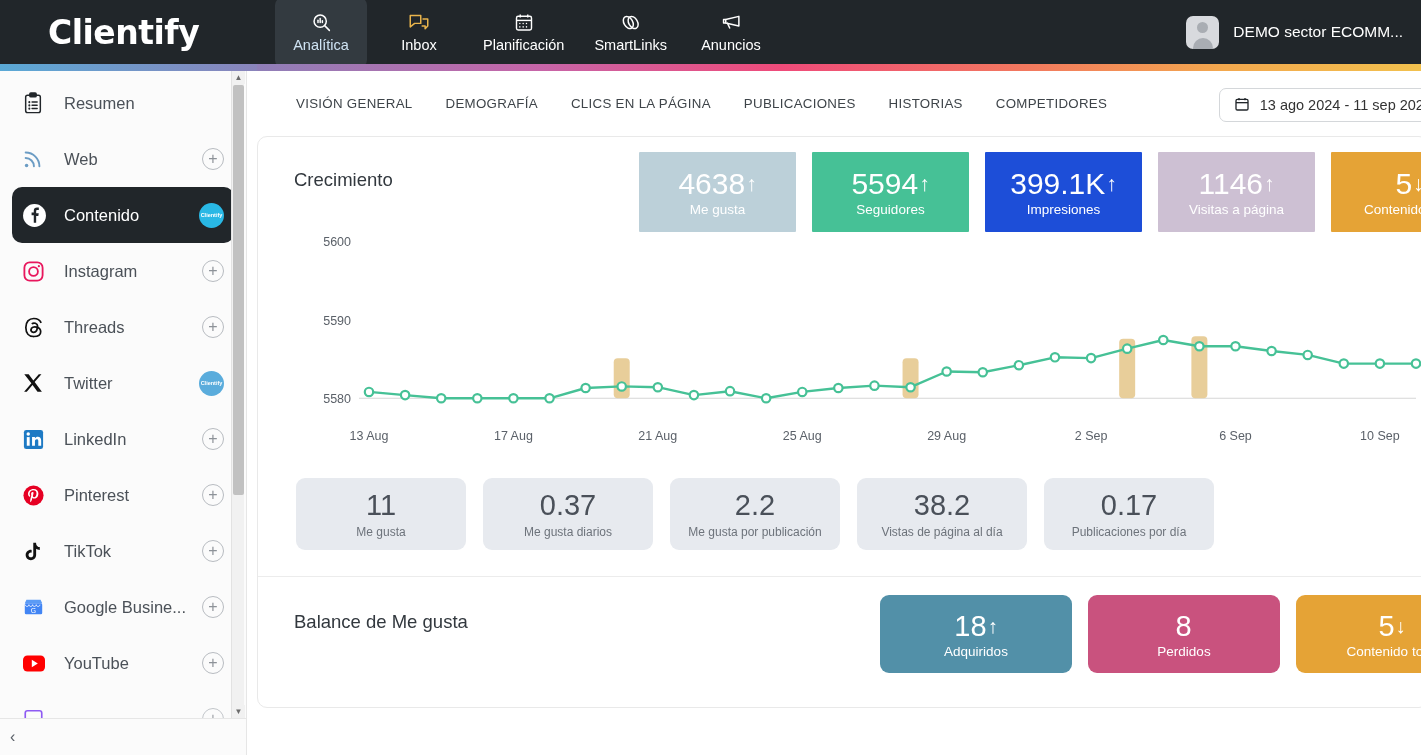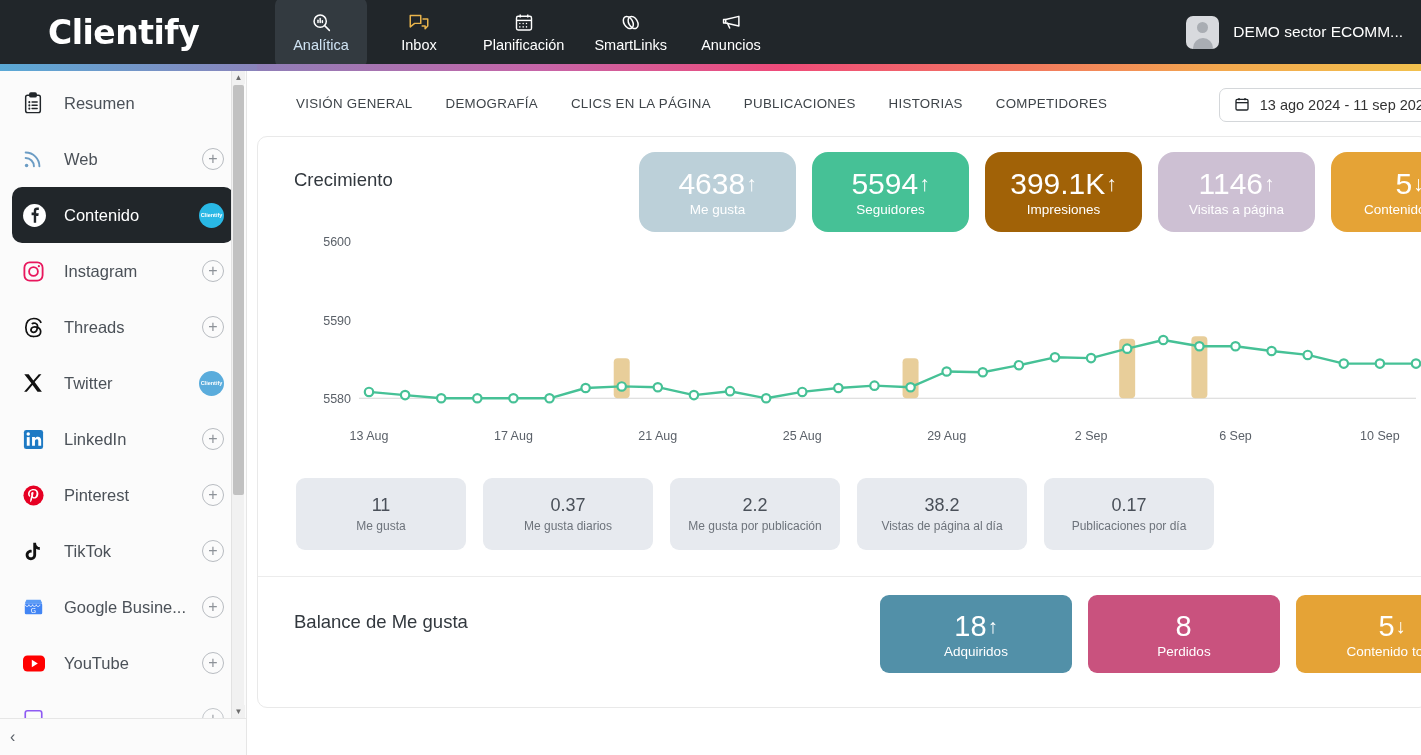--- a/index.html
+++ b/index.html
@@ -147,42 +147,42 @@
   }
   .panel-sec { padding: 24px 36px 0 36px; position: relative; }
 
   .sec-title { font-size: 18.5px; color: #32383e; padding-top: 8px; }
 
   .kpi-row {
     position: absolute; right: -60px; top: 15px;
     display: flex; gap: 16px;
   }
   .kpi {
-    width: 157px; height: 80px; border-radius: 16px;
+    width: 157px; height: 80px; border-radius: 1px;
     display: flex; flex-direction: column; align-items: center; justify-content: center;
     gap: 1px;
   }
   .kpi .val {
     font-size: 30px; color: #fff; font-weight: 400; display: flex; align-items: center; gap: 1px;
   }
   .kpi .val .arr { font-size: 21px; }
   .kpi .lbl { font-size: 13.5px; color: #fff; }
 
   
   .chart-area { position: relative; height: 235px; margin-top: 26px; }
   .chart-svg { position: absolute; left: 0; top: 0; }
 
   .stats-row {
     display: flex; gap: 17px; padding: 22px 0 26px 2px; margin-top: 4px;
   }
   .stat {
     width: 170px; height: 72px; background: #e7eaef; border-radius: 9px;
     display: flex; flex-direction: column; align-items: center; justify-content: center; gap: 3px;
   }
-  .stat .sval { font-size: 18px; color: #4a5059; }
+  .stat .sval { font-size: 29px; color: #4a5059; }
   .stat .slbl { font-size: 12px; color: #6d737b; white-space: nowrap; }
 
   .divider { height: 1px; background: #ececec; margin: 0 0 0 0; }
 
   .sec2 { padding: 26px 36px 0 36px; position: relative; height: 130px; }
   .kpi-row2 { position: absolute; right: -60px; top: 18px; display: flex; gap: 16px; }
   .kpi2 {
     width: 192px; height: 78px; border-radius: 9px;
     display: flex; flex-direction: column; align-items: center; justify-content: center; gap: 1px;
   }
@@ -468,21 +468,21 @@
           </span>
           <span class="lbl">Me gusta</span>
         </div>
         <div class="kpi" style="background:#46c196;">
           <span class="val">
             <span>5594</span>
               <span class="arr">↑</span>
           </span>
           <span class="lbl">Seguidores</span>
         </div>
-        <div class="kpi" style="background:#a16207;">
+        <div class="kpi" style="background:#1d4ed8;">
           <span class="val">
             <span>399.1K</span>
               <span class="arr">↑</span>
           </span>
           <span class="lbl">Impresiones</span>
         </div>
         <div class="kpi" style="background:#cdc0d3;">
           <span class="val">
             <span>1146</span>
               <span class="arr">↑</span>

